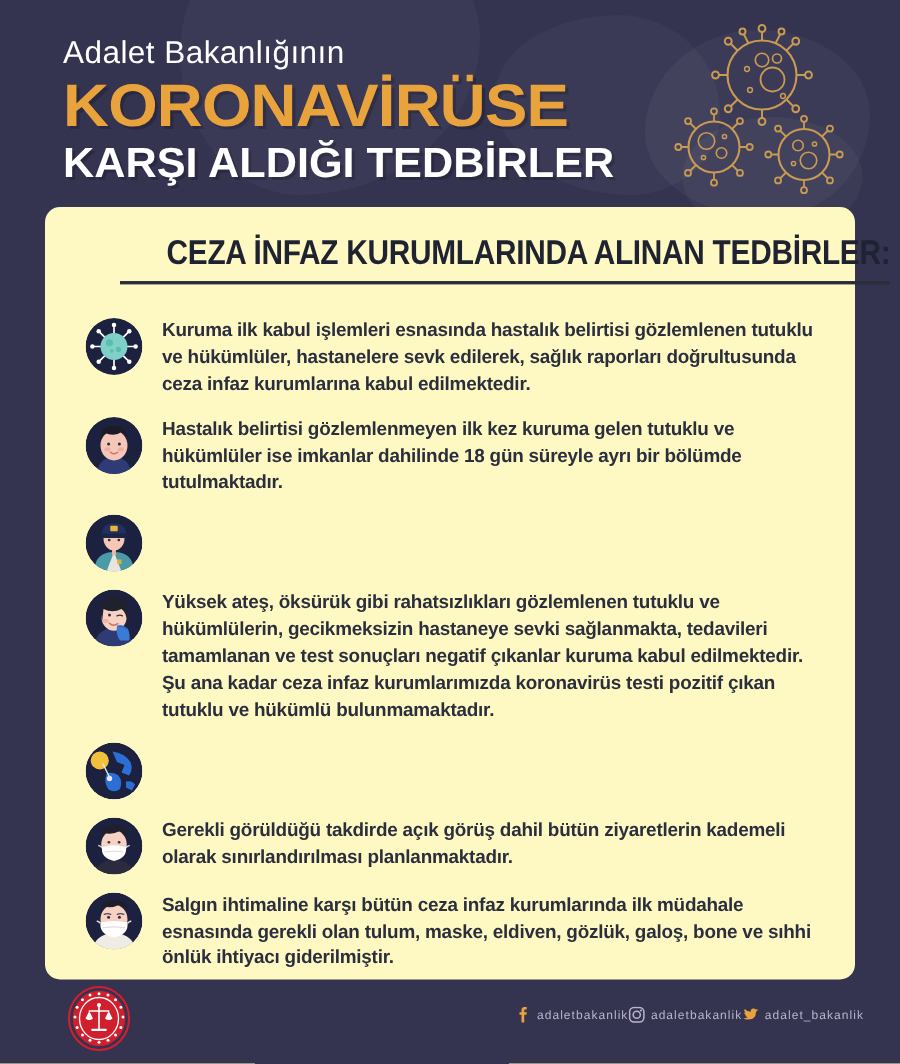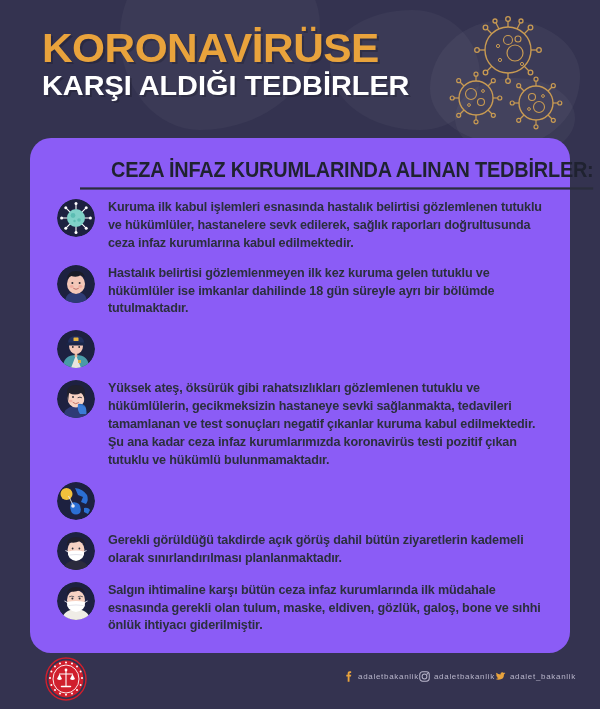--- a/index.html
+++ b/index.html
@@ -86,42 +86,42 @@
     height: 125px;
   }
 
   
   .card {
     position: absolute;
     left: 30px;
     top: 138px;
     width: 540px;
     height: 515px;
-    background: #8b5cf6;
-    border-radius: 21px;
+    background: #fef9c3;
+    border-radius: 10px;
     padding: 18px 22px 10px 22px;
   }
 
   .card-title {
     font-size: 20.5px;
     font-weight: 700;
     color: #1f2230;
     letter-spacing: -0.2px;
     padding-left: 32px;
     padding-bottom: 4px;
     border-bottom: 2px solid #2a2d3c;
     display: inline-block;
     margin-left: 28px;
     transform: scaleX(0.97) scaleY(1.12);
     transform-origin: left top;
     white-space: nowrap;
   }
 
   .list {
-    margin-top: 12px;
+    margin-top: 25px;
   }
 
   .item {
     display: flex;
     align-items: flex-start;
     margin-bottom: 11px;
   }
 
   .item-icon {
     flex: 0 0 38px;
@@ -192,20 +192,21 @@
 </head>
 <body>
 
 <div class="bg-blob blob-a"></div>
 <div class="bg-blob blob-b"></div>
 <div class="bg-blob blob-c"></div>
 <div class="bg-blob blob-d"></div>
 
 <div class="header">
   <div class="header-text">
+    <div class="kicker">Adalet Bakanlığının</div>
     <div class="title-main">KORONAVİRÜSE</div>
     <div class="title-sub">KARŞI ALDIĞI TEDBİRLER</div>
   </div>
 
   <div class="virus-cluster">
     <svg viewBox="0 0 150 125" width="150" height="125">
       <g stroke="#c89a52" stroke-width="1.4" fill="none">
 
         <g>
           <circle cx="72" cy="42" r="23"></circle>

